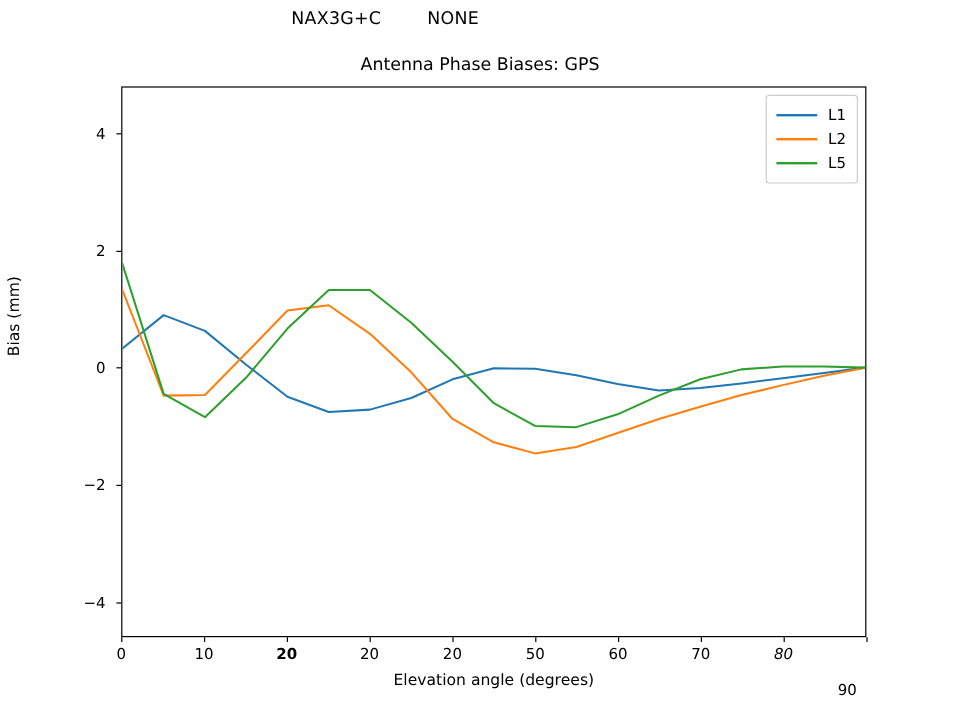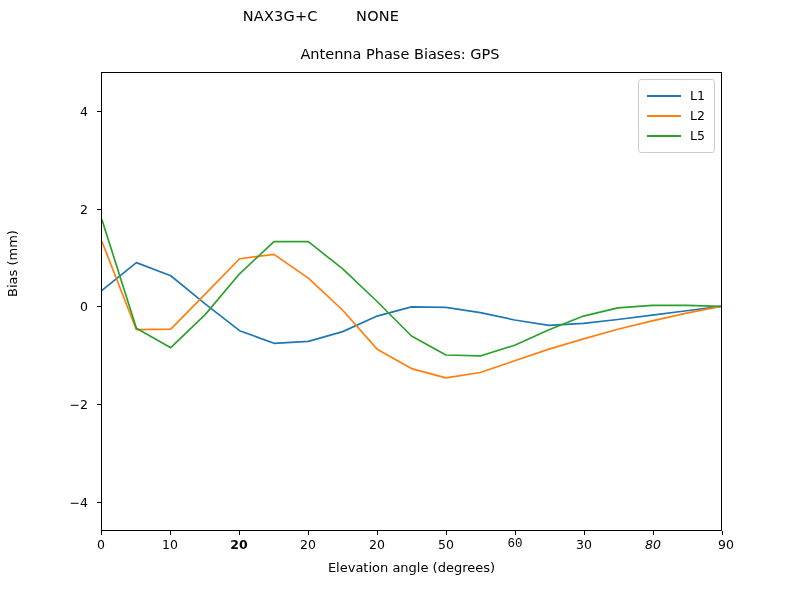--- a/index.html
+++ b/index.html
@@ -151,24 +151,24 @@
   <div class="ylabel">Bias (mm)</div>
   <div class="xlabel">Elevation angle (degrees)</div>
 
   <div id="xtick-labels">
       <div class="xtick-label" style="left: 101px;">0</div>
       <div class="xtick-label" style="left: 170px;">10</div>
       <div class="xtick-label" style="left: 239px; font-weight: bold;">20</div>
       <div class="xtick-label" style="left: 308px;">20</div>
       <div class="xtick-label" style="left: 377px;">20</div>
       <div class="xtick-label" style="left: 446px;">50</div>
-      <div class="xtick-label" style="left: 515px; font-family: Liberation Mono, monospace;">60</div>
-      <div class="xtick-label" style="left: 584px;">30</div>
+      <div class="xtick-label" style="left: 515px;">60</div>
+      <div class="xtick-label" style="left: 584px;">70</div>
       <div class="xtick-label" style="left: 653px; font-style: italic;">80</div>
-      <div class="xtick-label" style="left: 726px;">90</div>
+      <div class="xtick-label" style="left: 706px; margin-top: 30px;">90</div>
     </div>
   <div id="ytick-labels">
       <div class="ytick-label" style="top: 111.064px;">4</div>
       <div class="ytick-label" style="top: 208.723px;">2</div>
       <div class="ytick-label" style="top: 306.383px;">0</div>
       <div class="ytick-label" style="top: 404.043px;">−2</div>
       <div class="ytick-label" style="top: 501.702px;">−4</div>
     </div>
   <div id="tick-marks">
       <div class="tick-mark-x" style="left: 101px;"></div>

